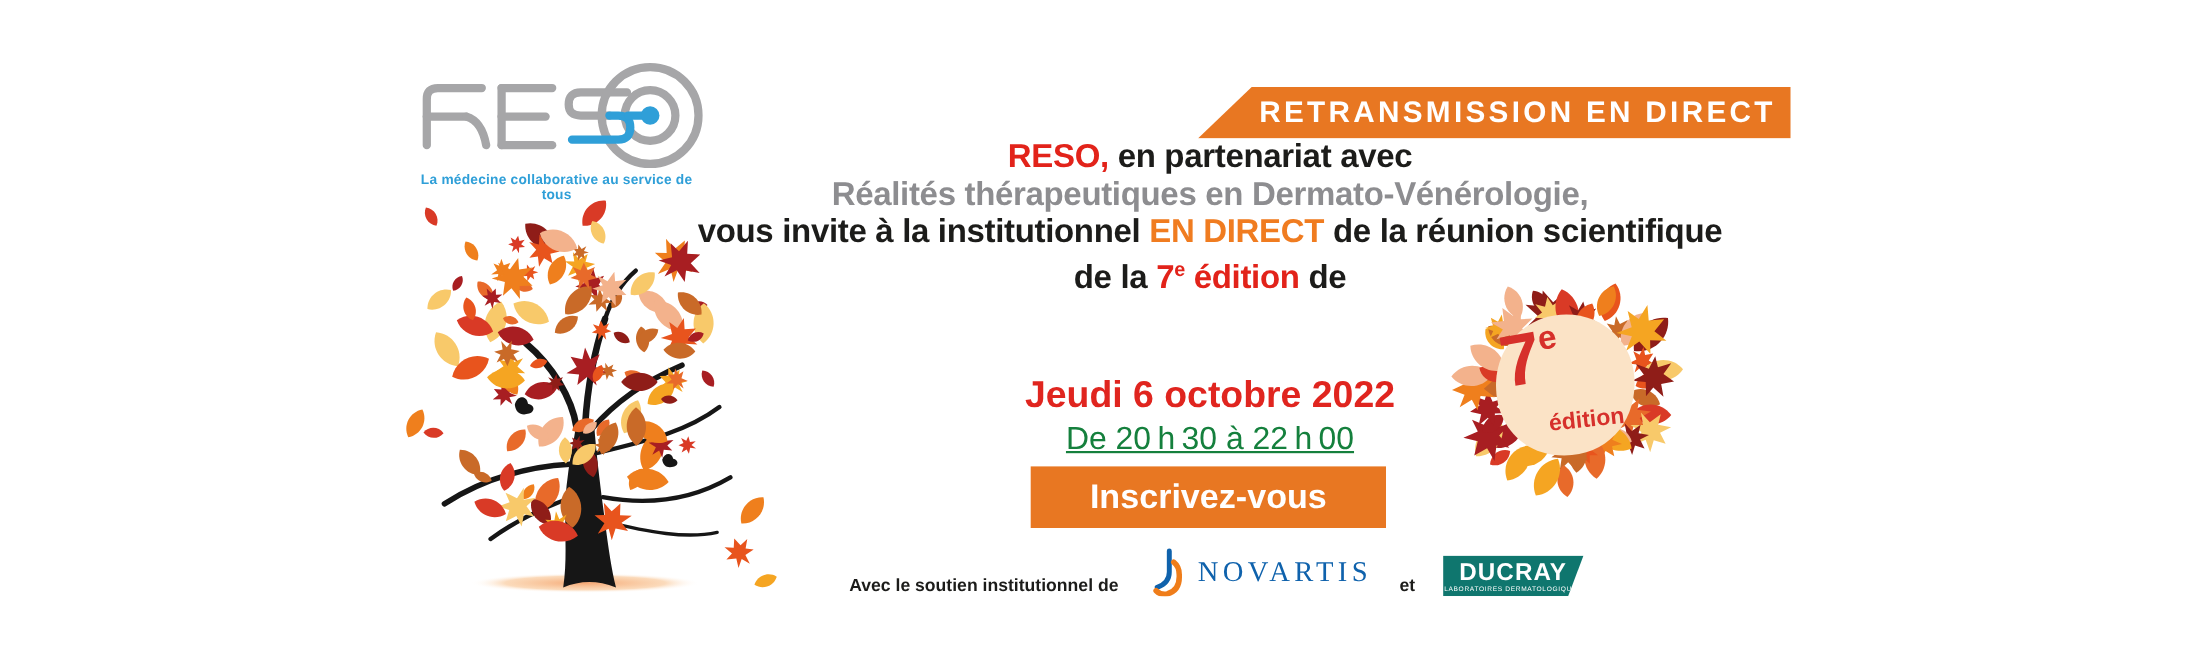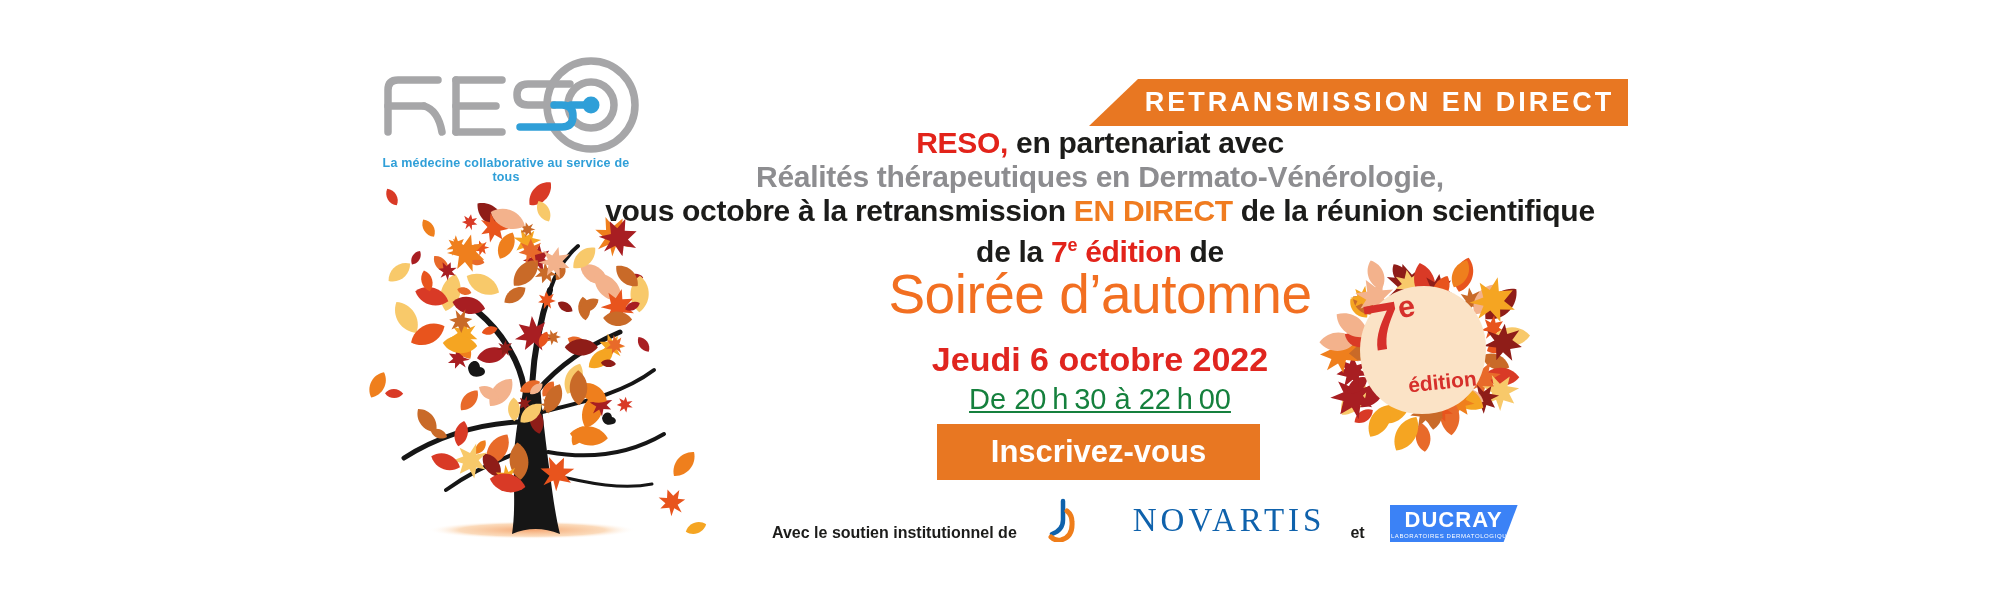--- a/index.html
+++ b/index.html
@@ -42,23 +42,23 @@
   .badge-seven{position:absolute;left:46px;top:44px;font-size:66px;font-weight:bold;color:#d6302b;
                transform:rotate(-10deg);line-height:1;}
   .badge-seven sup{font-size:46%;vertical-align:28px;}
   .badge-word{position:absolute;left:90px;top:122px;font-size:21px;font-weight:bold;color:#d6302b;
               transform:rotate(-6deg);}
 
   
   .sponsors{position:absolute;left:772px;top:492px;height:50px;display:flex;align-items:flex-end;gap:25px;}
   .sponsor-intro{font-size:16px;font-weight:bold;color:#1c1c1a;white-space:nowrap;}
   .novartis{display:flex;align-items:center;gap:9px;}
-  .novartis-name{font-family:"Liberation Serif",serif;font-size:33px;color:#0f62ac;letter-spacing:4px;margin-left:44px;}
+  .novartis-name{font-family:"Liberation Serif",serif;font-size:26px;color:#0f62ac;letter-spacing:4px;}
   .conj{font-size:16px;font-weight:bold;color:#1c1c1a;}
-  .ducray{width:128px;height:37px;background:#3b82f6;color:#fff;
+  .ducray{width:128px;height:37px;background:#0f766e;color:#fff;
           clip-path:polygon(0 0,100% 0,calc(100% - 14px) 100%,0 100%);
           display:flex;flex-direction:column;align-items:center;justify-content:center;}
   .ducray-name{font-size:22px;font-weight:bold;letter-spacing:1px;line-height:1;}
   .ducray-sub{font-size:6px;letter-spacing:.6px;margin-top:2px;}
 </style>
 </head>
 <body>
 
 <div class="canvas">
 
@@ -228,32 +228,31 @@
     </g>
   </svg>
 
   <div class="intro">
     <div>
       <span class="red">RESO,</span>
       <span>en partenariat avec</span>
     </div>
     <div class="gray">Réalités thérapeutiques en Dermato-Vénérologie,</div>
     <div>
-      <span>vous octobre à la retransmission</span>
+      <span>vous invite à la institutionnel</span>
       <span class="live">EN DIRECT</span>
       <span>de la réunion scientifique</span>
     </div>
     <div>
       <span>de la</span>
       <span class="red"><span>7</span><sup>e</sup> <span>édition</span></span>
       <span>de</span>
     </div>
   </div>
 
-  <div class="event-title">Soirée d’automne</div>
   <div class="event-date">Jeudi 6 octobre 2022</div>
   <div class="event-time">De 20 h 30 à 22 h 00</div>
 
   <button class="cta">Inscrivez-vous</button>
 
   <div class="badge">
     <svg viewBox="0 0 212 212" width="212" height="212">
       <g id="badge-leaves">
           <use href="#leaf" transform="translate(177.7 113.8) rotate(113) scale(1.22)" fill="#c96a28"></use>
           <use href="#leaf" transform="translate(183.2 128.7) rotate(92) scale(1.51)" fill="#d93a26"></use>

